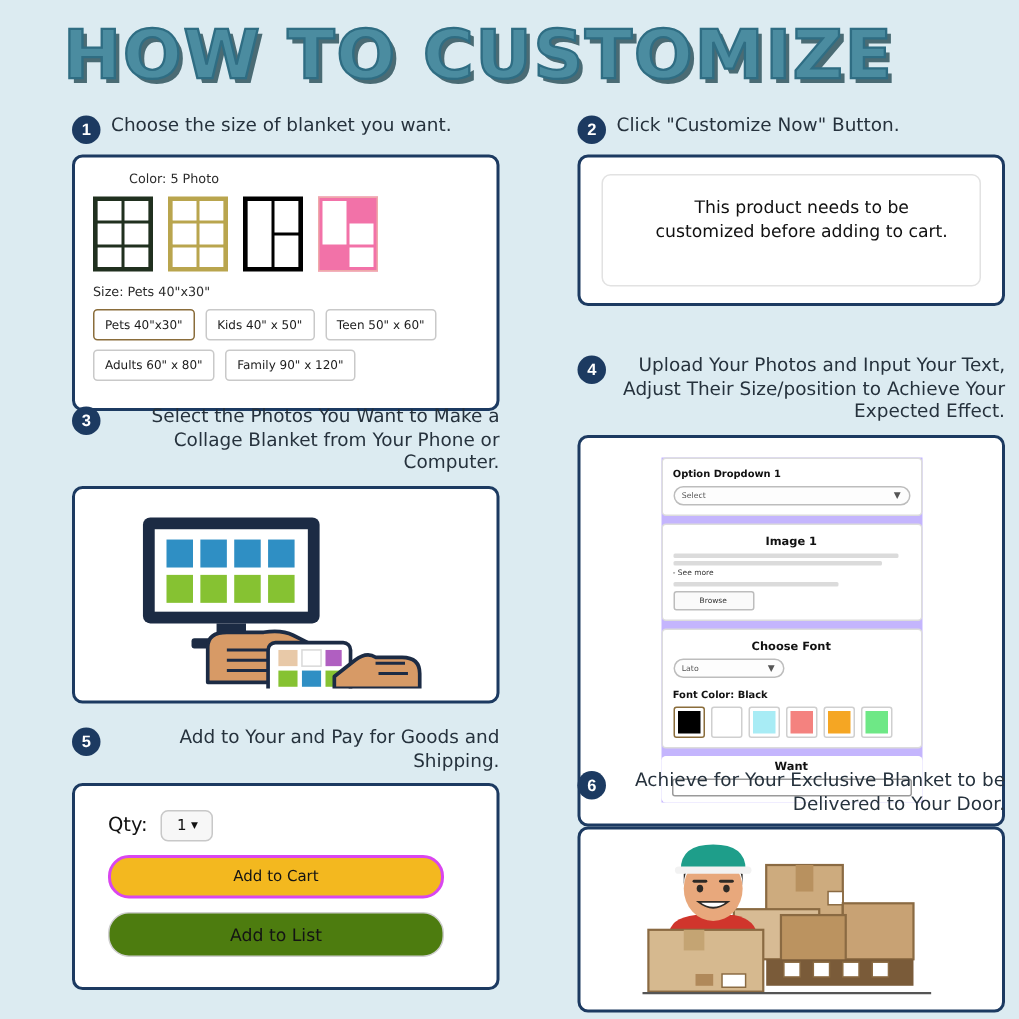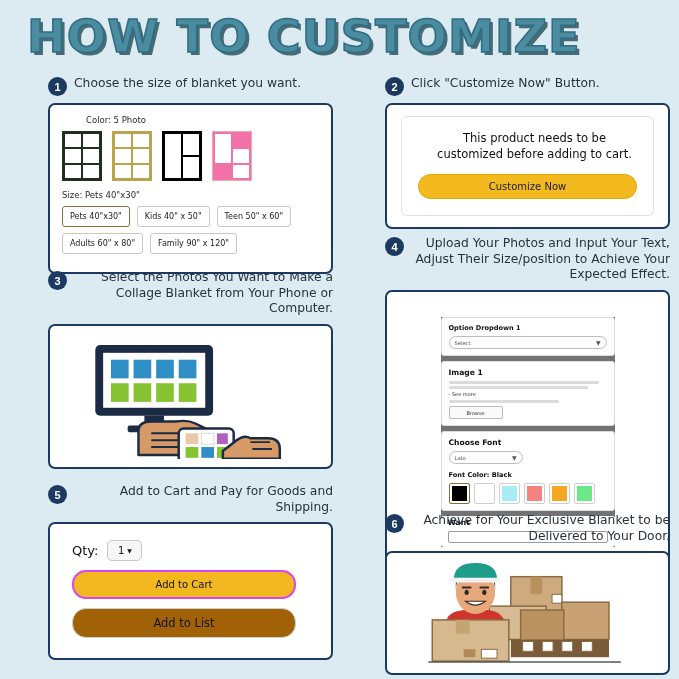--- a/index.html
+++ b/index.html
@@ -7,21 +7,21 @@
     width:679px;height:679px;
     background:#dcebf1;
     font-family:"Liberation Sans", sans-serif;
     overflow:hidden;
     position:relative;
   }
   .page{position:relative;width:679px;height:679px;}
 
   
   .title-wrap{
-    position:absolute;left:0;top:14px;width:608px;text-align:center;
+    position:absolute;left:15px;top:14px;width:608px;text-align:center;
   }
   .title{
     display:inline-block;
     font-family:"DejaVu Sans", sans-serif;
     font-weight:bold;
     font-size:45px;
     letter-spacing:1px;
     color:#4b8ca0;
     -webkit-text-stroke:1.5px #2f6d83;
     text-shadow:3px 3px 0 #4a6b74;
@@ -103,25 +103,25 @@
     font-family:"DejaVu Sans",sans-serif;
   }
 
   
   .p3{padding:8px;}
   .illus3{width:100%;height:125px;display:block;}
 
   
   .p4{padding:9px;}
   .form4{
-    margin:16px auto;width:174px;background:#737373;
+    margin:4px auto;width:174px;background:#c4b5fd;
   }
   .fsec{border:1px solid #dcdcdc;border-radius:3px;padding:6px 7px;margin-bottom:5px;background:#fff;}
   .fh{font-size:6.6px;font-weight:bold;color:#111;margin-bottom:4px;font-family:"DejaVu Sans",sans-serif;}
-  .fh.big{font-size:7.6px;}
+  .fh.big{font-size:7.6px;text-align:center;}
   .sel-box{
     border:1px solid #bdbdbd;border-radius:9px;height:11px;
     display:flex;align-items:center;justify-content:space-between;
     padding:0 5px;font-size:5.2px;color:#555;background:#fdfdfd;
     font-family:"DejaVu Sans",sans-serif;
   }
   .blurline{height:3px;background:#cfcfcf;border-radius:1px;margin-bottom:2px;opacity:.75;}
   .blurline.w95{width:95%}.blurline.w88{width:88%}.blurline.w70{width:70%}
   .seemore{font-size:5px;color:#333;margin:2px 0 3px 0;font-family:"DejaVu Sans",sans-serif;}
   .browse{
@@ -146,21 +146,21 @@
     font-size:10px;color:#111;font-family:"DejaVu Sans",sans-serif;
   }
   .cart-btn{
     display:block;width:100%;box-sizing:border-box;text-align:center;
     background:#f3b81f;border:2px solid #d946ef;border-radius:14px;
     font-size:10px;color:#141414;padding:7px 0;margin-bottom:9px;
     font-family:"DejaVu Sans",sans-serif;
   }
   .list-btn{
     display:block;width:100%;box-sizing:border-box;text-align:center;
-    background:#a16207;border:1px solid #cfcfcf;border-radius:14px;
+    background:#4d7c0f;border:1px solid #cfcfcf;border-radius:14px;
     font-size:11.5px;color:#141414;padding:7px 0;
     font-family:"DejaVu Sans",sans-serif;
   }
 
   
   .p6{padding:6px;}
   .illus6{width:100%;height:108px;display:block;}
   .caret{font-size:6px;line-height:1;}
 </style>
 </head>
@@ -233,21 +233,20 @@
   </div>
 
   <div class="col col-right" style="top:76px;">
     <div class="step-head">
       <div class="badge">2</div>
       <div class="step-title">Click "Customize Now" Button.</div>
     </div>
     <div class="panel p2">
       <div class="card2">
         <p>This product needs to be customized before adding to cart.</p>
-        <div class="btn-yellow">Customize Now</div>
       </div>
     </div>
   </div>
 
   <div class="col col-left" style="top:270px;">
     <div class="step-head">
       <div class="badge">3</div>
       <div class="step-title">Select the Photos You Want to Make a Collage Blanket from Your Phone or Computer.</div>
     </div>
     <div class="panel p3">
@@ -346,21 +345,21 @@
           <div class="textinput"></div>
         </div>
 
       </div>
     </div>
   </div>
 
   <div class="col col-left" style="top:484px;">
     <div class="step-head">
       <div class="badge">5</div>
-      <div class="step-title">Add to Cart and Pay for Goods and Shipping.</div>
+      <div class="step-title">Add to Your and Pay for Goods and Shipping.</div>
     </div>
     <div class="panel p5">
       <div class="qty-row">
         <div class="qty-label">Qty:</div>
         <div class="qty-box">
           <span>1</span>
           <span class="caret">▼</span>
         </div>
       </div>
       <div class="cart-btn">Add to Cart</div>

